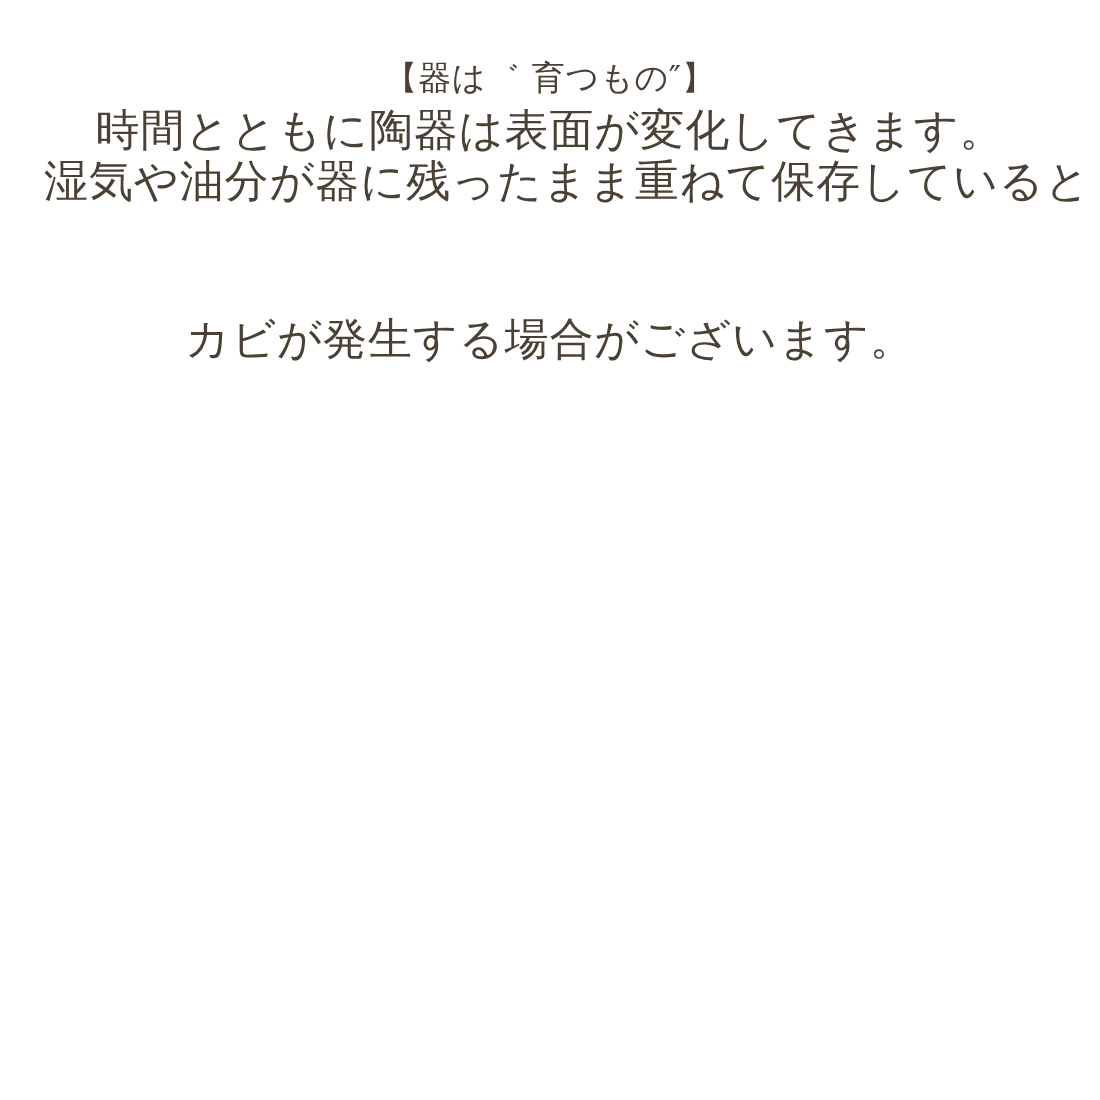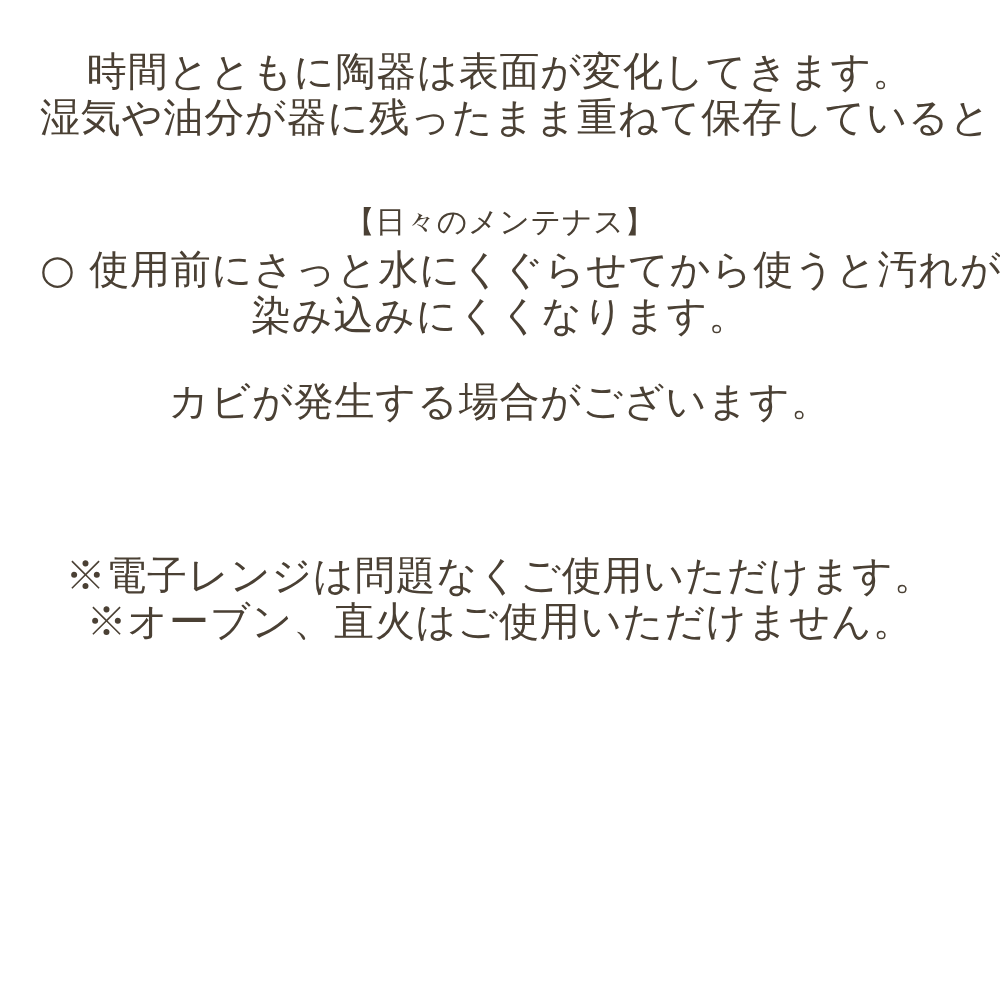--- a/index.html
+++ b/index.html
@@ -42,41 +42,33 @@
   .gap-md { height: 40px; }
   .gap-lg { height: 58px; }
   .gap-xl { height: 88px; }
 </style>
 </head>
 <body>
 
 <div class="page">
 
   <div class="block">
+    <span class="line heading">【器は゛ 育つもの″】</span>
     <span class="line">時間とともに陶器は表面が変化してきます。</span>
     <span class="line">湿気や油分が器に残ったまま重ねて保存していると</span>
   </div>
 
   <div class="gap-lg"></div>
 
-  <div class="block">
-    <span class="line heading">【日々のメンテナス】</span>
-    <span class="line">○ 使用前にさっと水にくぐらせてから使うと汚れが</span>
-    <span class="line">染み込みにくくなります。</span>
-  </div>
 
   <div class="gap-md"></div>
 
   <div class="block">
     <span class="line">カビが発生する場合がございます。</span>
   </div>
 
   <div class="gap-md"></div>
 
 
   <div class="gap-xl"></div>
 
-  <div class="block">
-    <span class="line">※電子レンジは問題なくご使用いただけます。</span>
-    <span class="line">※オーブン、直火はご使用いただけません。</span>
-  </div>
 
 </div>
 
 </body></html>

